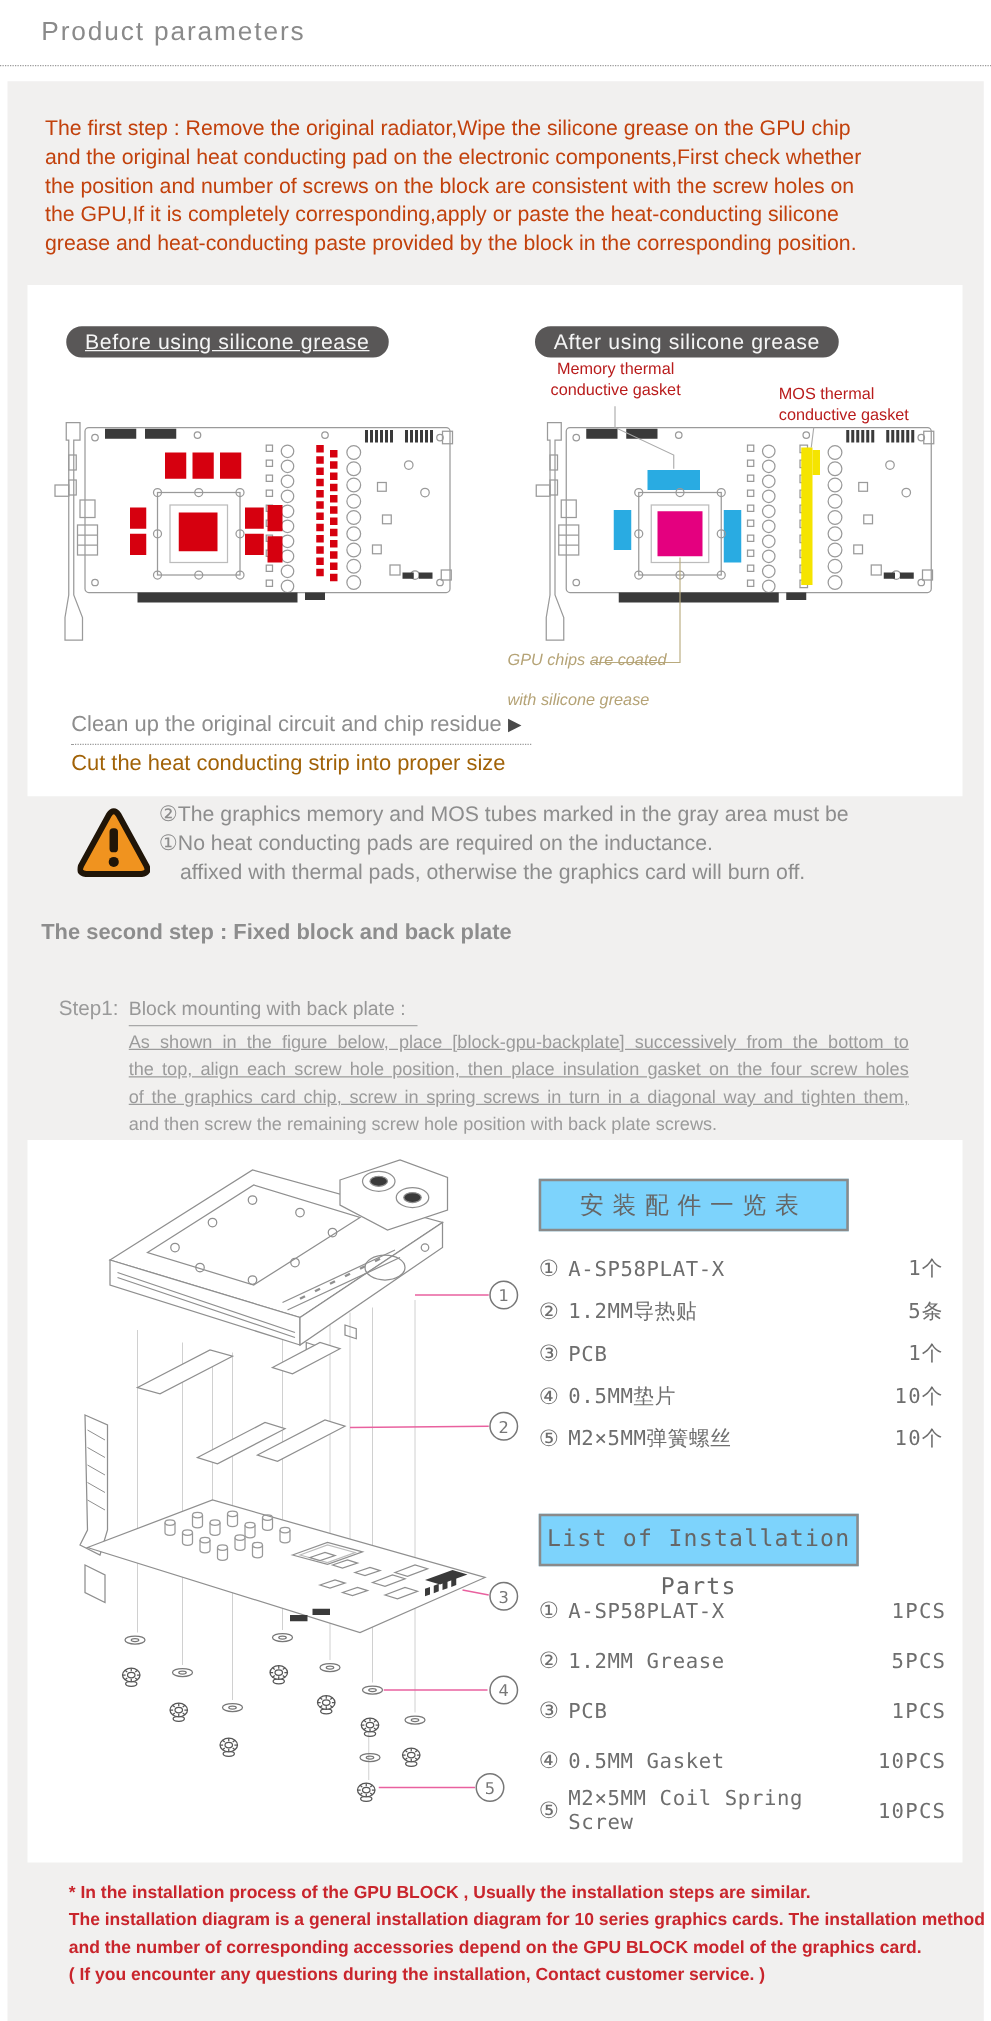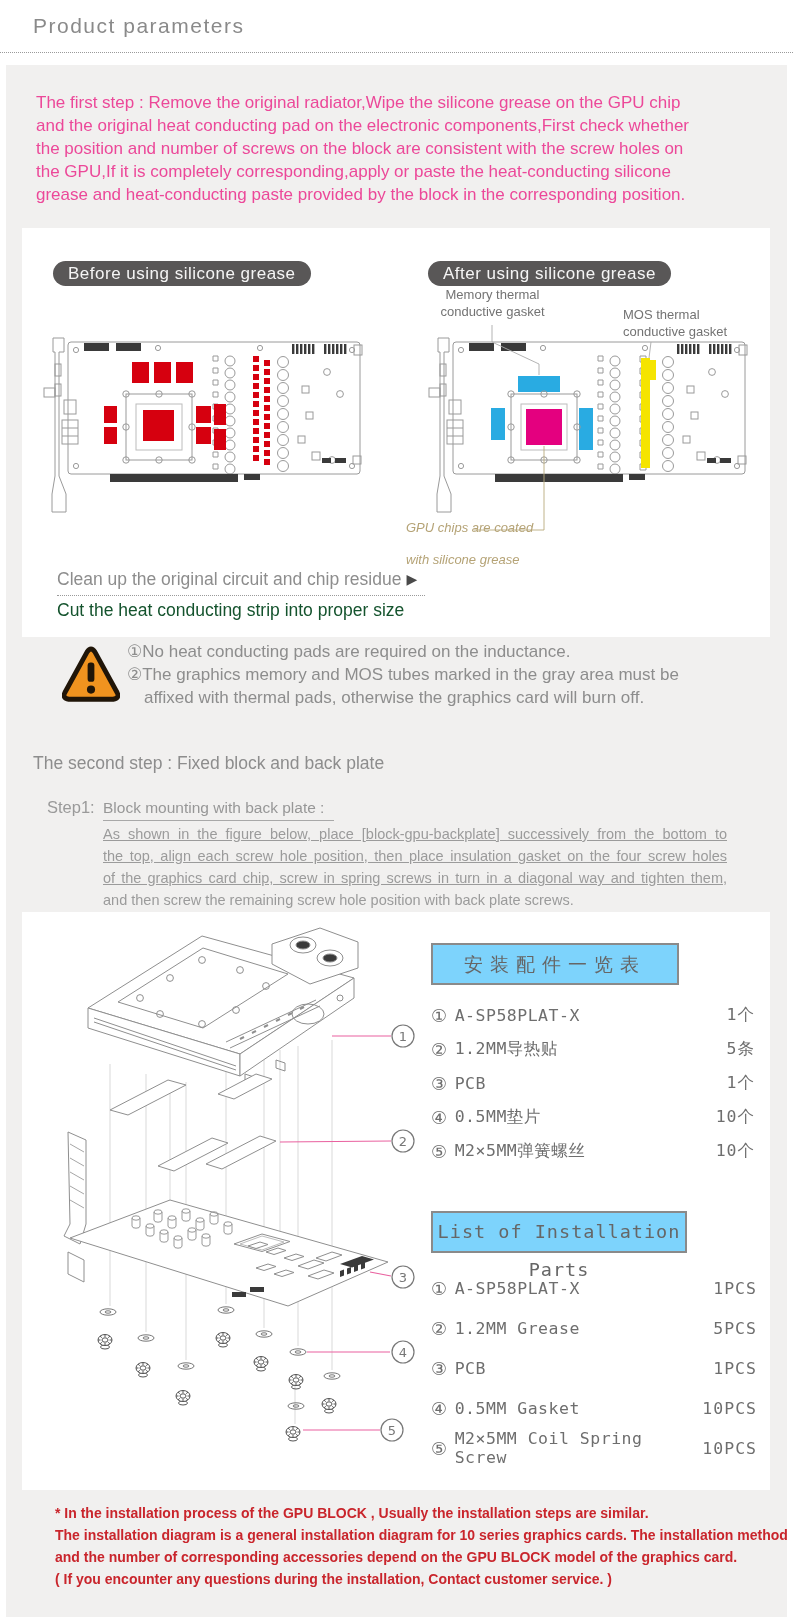--- a/index.html
+++ b/index.html
@@ -6,45 +6,45 @@
   body{
     width:793px;height:1617px;position:relative;background:#ffffff;
     font-family:"Liberation Sans","DejaVu Sans",sans-serif;overflow:hidden;
   }
   .abs{position:absolute;}
   
   .page-title{left:33px;top:14px;font-size:21px;letter-spacing:1.5px;color:#8a8a8a;}
   .title-divider{left:0;top:52px;width:793px;border-top:1px dotted #9a9a9a;height:0;}
   .gray-bg{left:6px;top:65px;width:781px;height:1552px;background:#f1f0ef;}
   
-  .intro{left:36px;top:91px;width:730px;font-size:17px;line-height:23px;color:#ec4899;}
+  .intro{left:36px;top:91px;width:730px;font-size:17px;line-height:23px;color:#c2410c;}
   
   .panel1{left:22px;top:228px;width:748px;height:409px;background:#ffffff;}
   .pill{position:absolute;top:33px;height:25px;line-height:25px;padding:0 15px;background:#595757;
         color:#f5f5f5;font-size:17px;border-radius:13px;letter-spacing:.5px;}
-  .pill-before{left:31px;}
+  .pill-before{left:31px;text-decoration:underline;}
   .pill-after{left:406px;}
   .card-svg{position:absolute;width:335px;height:195px;top:100px;}
   .card-left{left:18px;}
   .card-right{left:403px;}
   .leads{position:absolute;left:0;top:0;width:748px;height:409px;pointer-events:none;}
-  .lbl{position:absolute;font-size:13px;line-height:17px;color:#737373;}
+  .lbl{position:absolute;font-size:13px;line-height:17px;color:#b91c1c;}
   .lbl-memory{left:398px;top:58px;width:145px;text-align:center;}
   .lbl-mos{left:601px;top:78px;width:125px;text-align:left;}
   .lbl-gpu{left:384px;top:284px;width:142px;line-height:32px;color:#b5a376;font-style:italic;}
   .clean-row{left:35px;top:341px;font-size:17.5px;color:#8d8d8d;}
   .arrow-right{color:#4a4a4a;font-size:14px;margin-left:5px;vertical-align:1px;}
   .clean-divider{left:35px;top:367px;width:368px;border-top:1px dotted #9a9a9a;height:0;}
-  .cut-row{left:35px;top:372px;font-size:17.5px;color:#14532d;}
+  .cut-row{left:35px;top:372px;font-size:17.5px;color:#a16207;}
   
   .warning-icon{left:62px;top:646px;width:58px;height:62px;}
   .warning-text{left:127px;top:640px;font-size:17px;line-height:23px;color:#8d8d8d;}
   .warning-text .indent{padding-left:17px;}
   
-  .step2-heading{left:33px;top:753px;font-size:17.5px;color:#8d8d8d;}
+  .step2-heading{left:33px;top:735px;font-size:17.5px;color:#8d8d8d;font-weight:bold;}
   .step1-label{left:47px;top:798px;font-size:16.5px;color:#9a9a9a;}
   .step1-sub{left:103px;top:799px;font-size:15.5px;color:#979797;border-bottom:1px solid #a8a8a8;
              padding-right:10px;padding-bottom:3px;}
   .step1-body{left:103px;top:823px;width:624px;font-size:14.5px;line-height:22px;color:#9b9b9b;}
   .just{text-align:justify;text-align-last:justify;text-decoration:underline;}
   
   .panel2{left:22px;top:912px;width:748px;height:578px;background:#ffffff;}
   .exploded{position:absolute;left:18px;top:2px;width:380px;height:570px;}
   .tbl-box{position:absolute;border:2px solid #8a8a8a;background:#7dd3fc;color:#666;
            text-align:center;font-family:"DejaVu Sans Mono","DejaVu Sans",monospace;}
@@ -279,22 +279,22 @@
   <div class="abs clean-divider"></div>
   <div class="abs cut-row">Cut the heat conducting strip into proper size</div>
 </div>
 
 <svg class="abs warning-icon" viewBox="0 0 60 64">
   <path d="M26,6 Q30,0 34,6 L57,48 Q60,54 53,55 L7,55 Q0,54 3,48 Z" fill="#f0931f" stroke="#201508" stroke-width="5" stroke-linejoin="round"></path>
   <rect x="26.5" y="17" width="7" height="20" rx="3" fill="#201508"></rect>
   <circle cx="30" cy="45" r="4.2" fill="#201508"></circle>
 </svg>
 <div class="abs warning-text">
+  <div>②The graphics memory and MOS tubes marked in the gray area must be</div>
   <div>①No heat conducting pads are required on the inductance.</div>
-  <div>②The graphics memory and MOS tubes marked in the gray area must be</div>
   <div class="indent">affixed with thermal pads, otherwise the graphics card will burn off.</div>
 </div>
 
 <div class="abs step2-heading">The second step : Fixed block and back plate</div>
 <div class="abs step1-label">Step1:</div>
 <div class="abs step1-sub">Block mounting with back plate : </div>
 <div class="abs step1-body">
   <div class="just">As shown in the figure below, place [block-gpu-backplate] successively from the bottom to</div>
   <div class="just">the top, align each screw hole position, then place insulation gasket on the four screw holes</div>
   <div class="just">of the graphics card chip, screw in spring screws in turn in a diagonal way and tighten them,</div>

